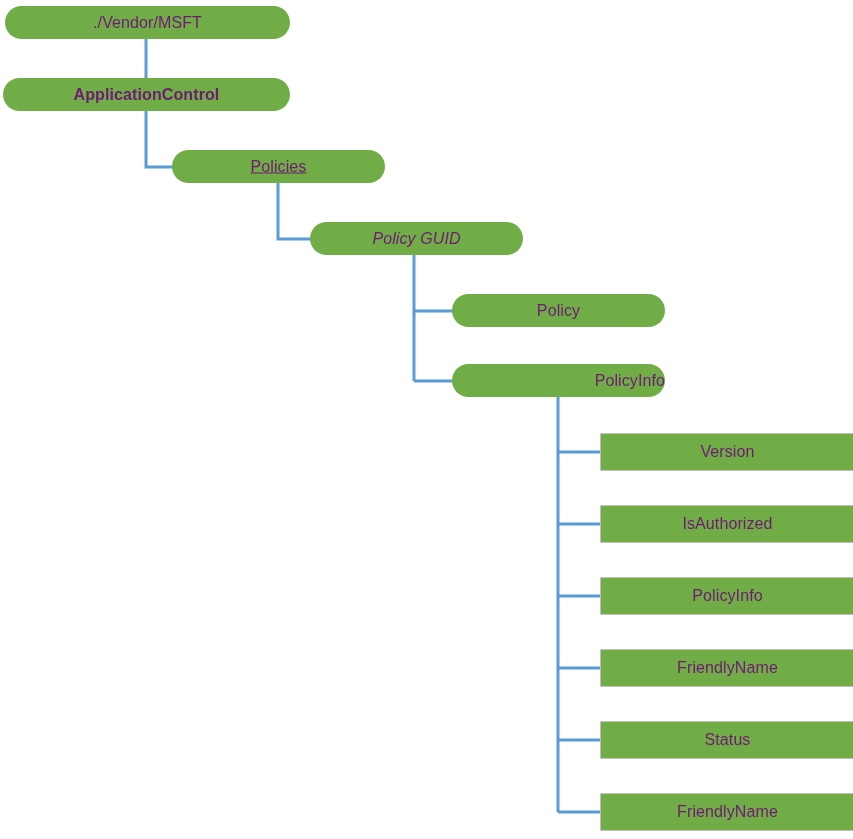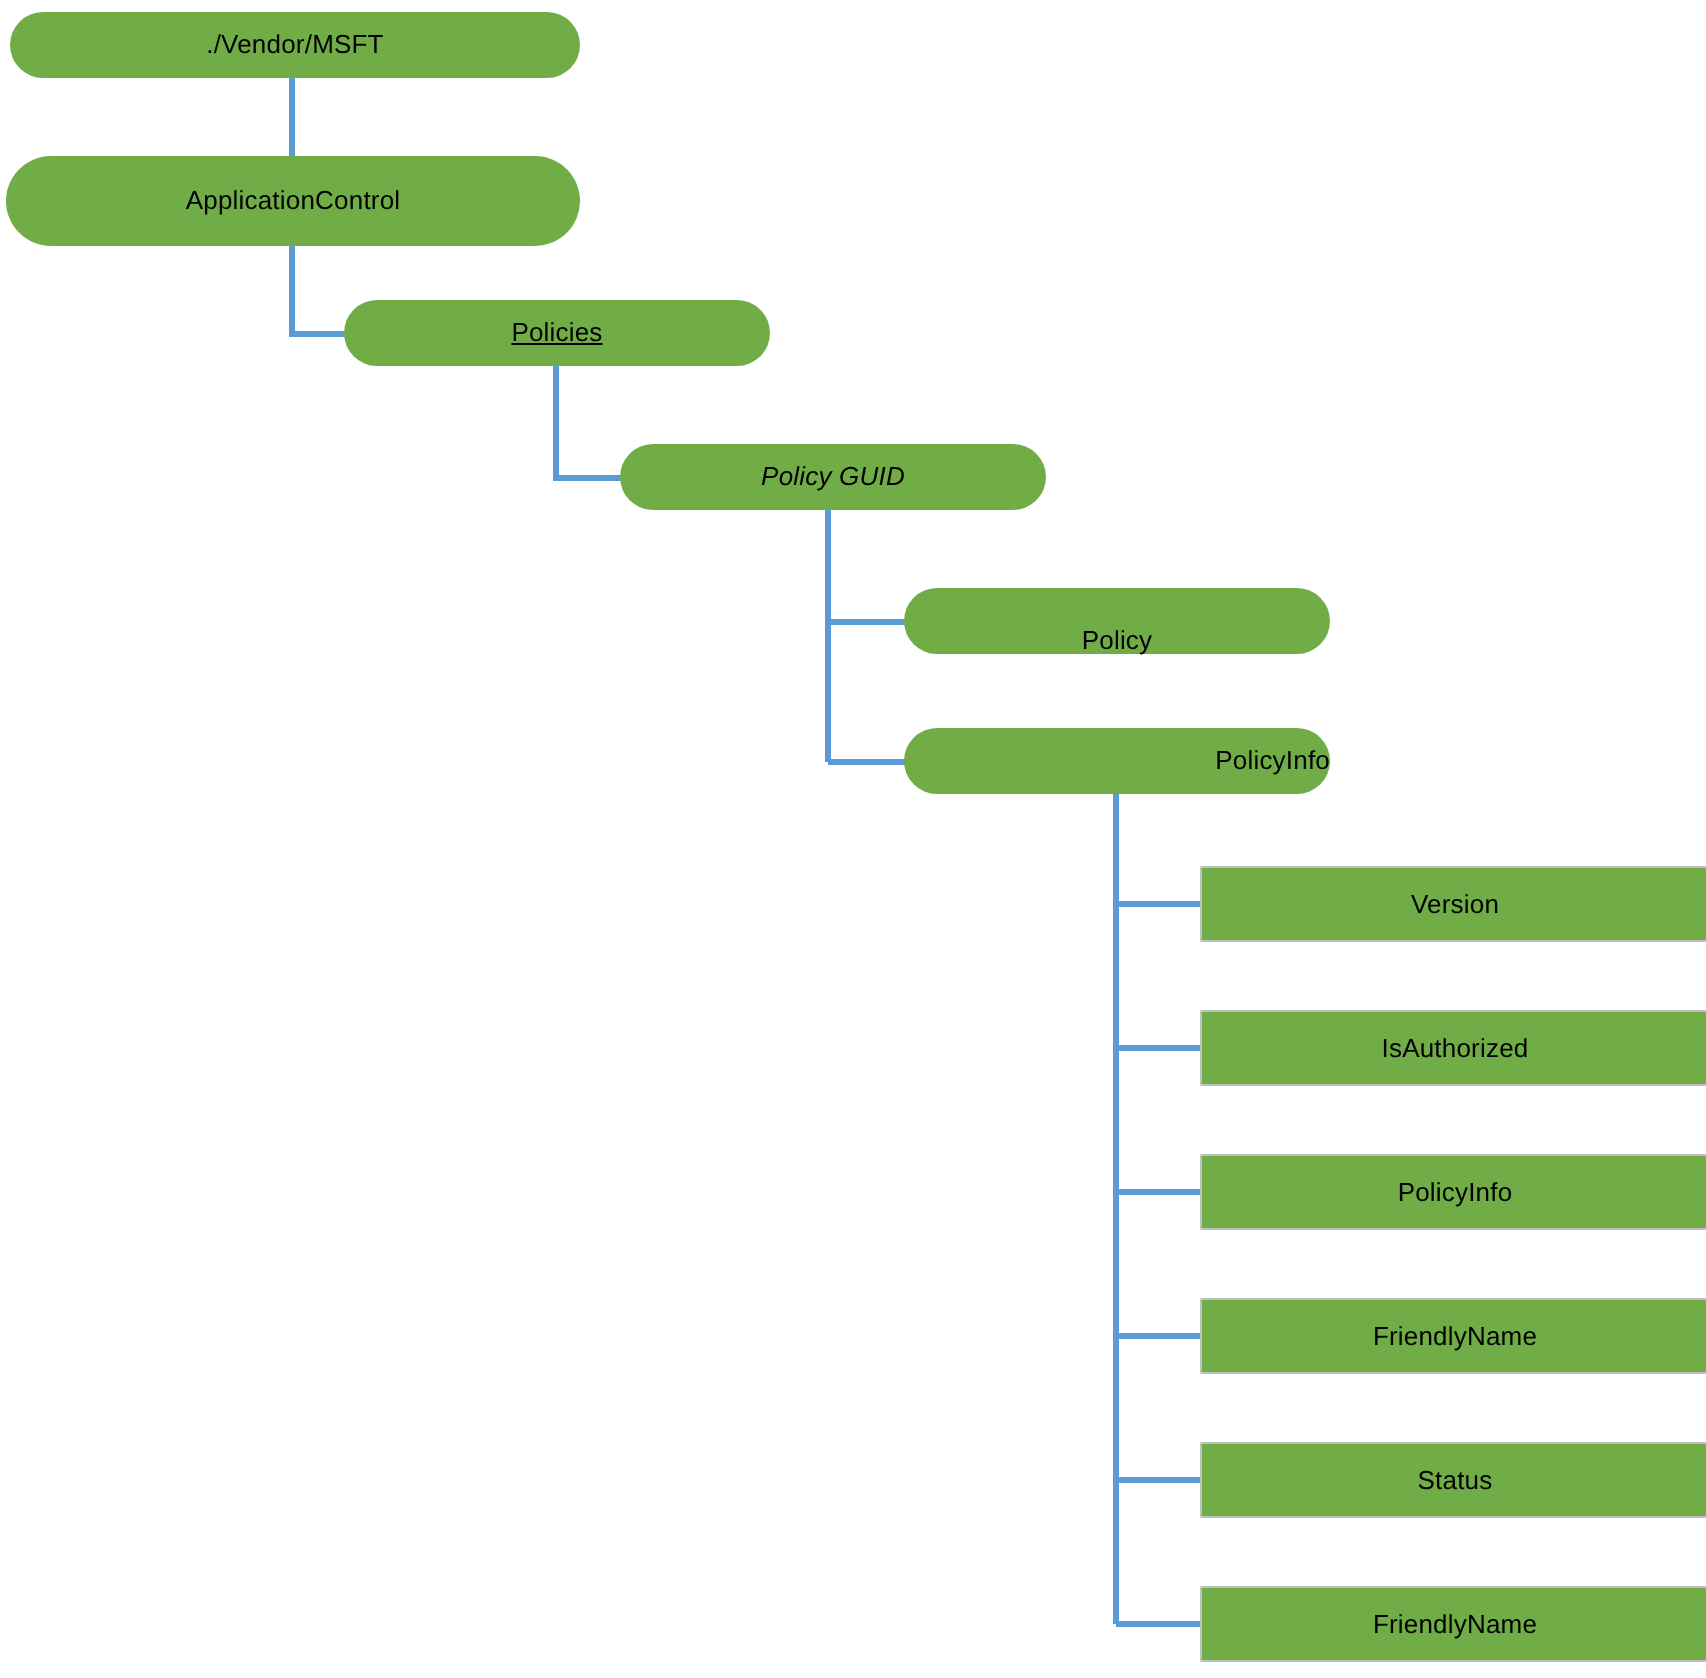--- a/index.html
+++ b/index.html
@@ -18,23 +18,23 @@
     position:absolute;left:0;top:0;
     width:853px;height:839px;
     pointer-events:none;
   }
   .node{
     position:absolute;
     box-sizing:border-box;
     display:flex;
     align-items:center;
     justify-content:center;
-    color:#000000;
+    color:#701a75;
     background:#70ad47;
-    font-size:13px;
+    font-size:16px;
     line-height:1;
     letter-spacing:0.1px;
     white-space:nowrap;
     z-index:2;
   }
   .node.pill{
     border-radius:999px;
   }
   .node.rect{
     border:1px solid #bfbfbf;
@@ -76,33 +76,33 @@
       <path d="M 558 668 L 600 668"></path>
       <path d="M 558 740 L 600 740"></path>
       <path d="M 558 812 L 600 812"></path>
     </g>
   </svg>
 
   <div class="node pill" style="left:5px;top:6px;width:285px;height:33px;">
     <span class="label">./Vendor/MSFT</span>
   </div>
 
-  <div class="node pill" style="left:3px;top:78px;width:287px;height:45px;">
+  <div class="node pill" style="left:3px;top:78px;width:287px;height:33px;font-weight:bold;">
     <span class="label">ApplicationControl</span>
   </div>
 
   <div class="node pill" style="left:172px;top:150px;width:213px;height:33px;text-decoration:underline;">
     <span class="label">Policies</span>
   </div>
 
   <div class="node pill italic" style="left:310px;top:222px;width:213px;height:33px;">
     <span class="label">Policy GUID</span>
   </div>
 
-  <div class="node pill" style="left:452px;top:294px;width:213px;height:33px;align-items:flex-end;">
+  <div class="node pill" style="left:452px;top:294px;width:213px;height:33px;">
     <span class="label">Policy</span>
   </div>
 
   <div class="node pill" style="left:452px;top:364px;width:213px;height:33px;justify-content:flex-end;">
     <span class="label">PolicyInfo</span>
   </div>
 
   <div class="node rect" style="left:600px;top:433px;width:255px;height:38px;">
     <span class="label">Version</span>
   </div>

